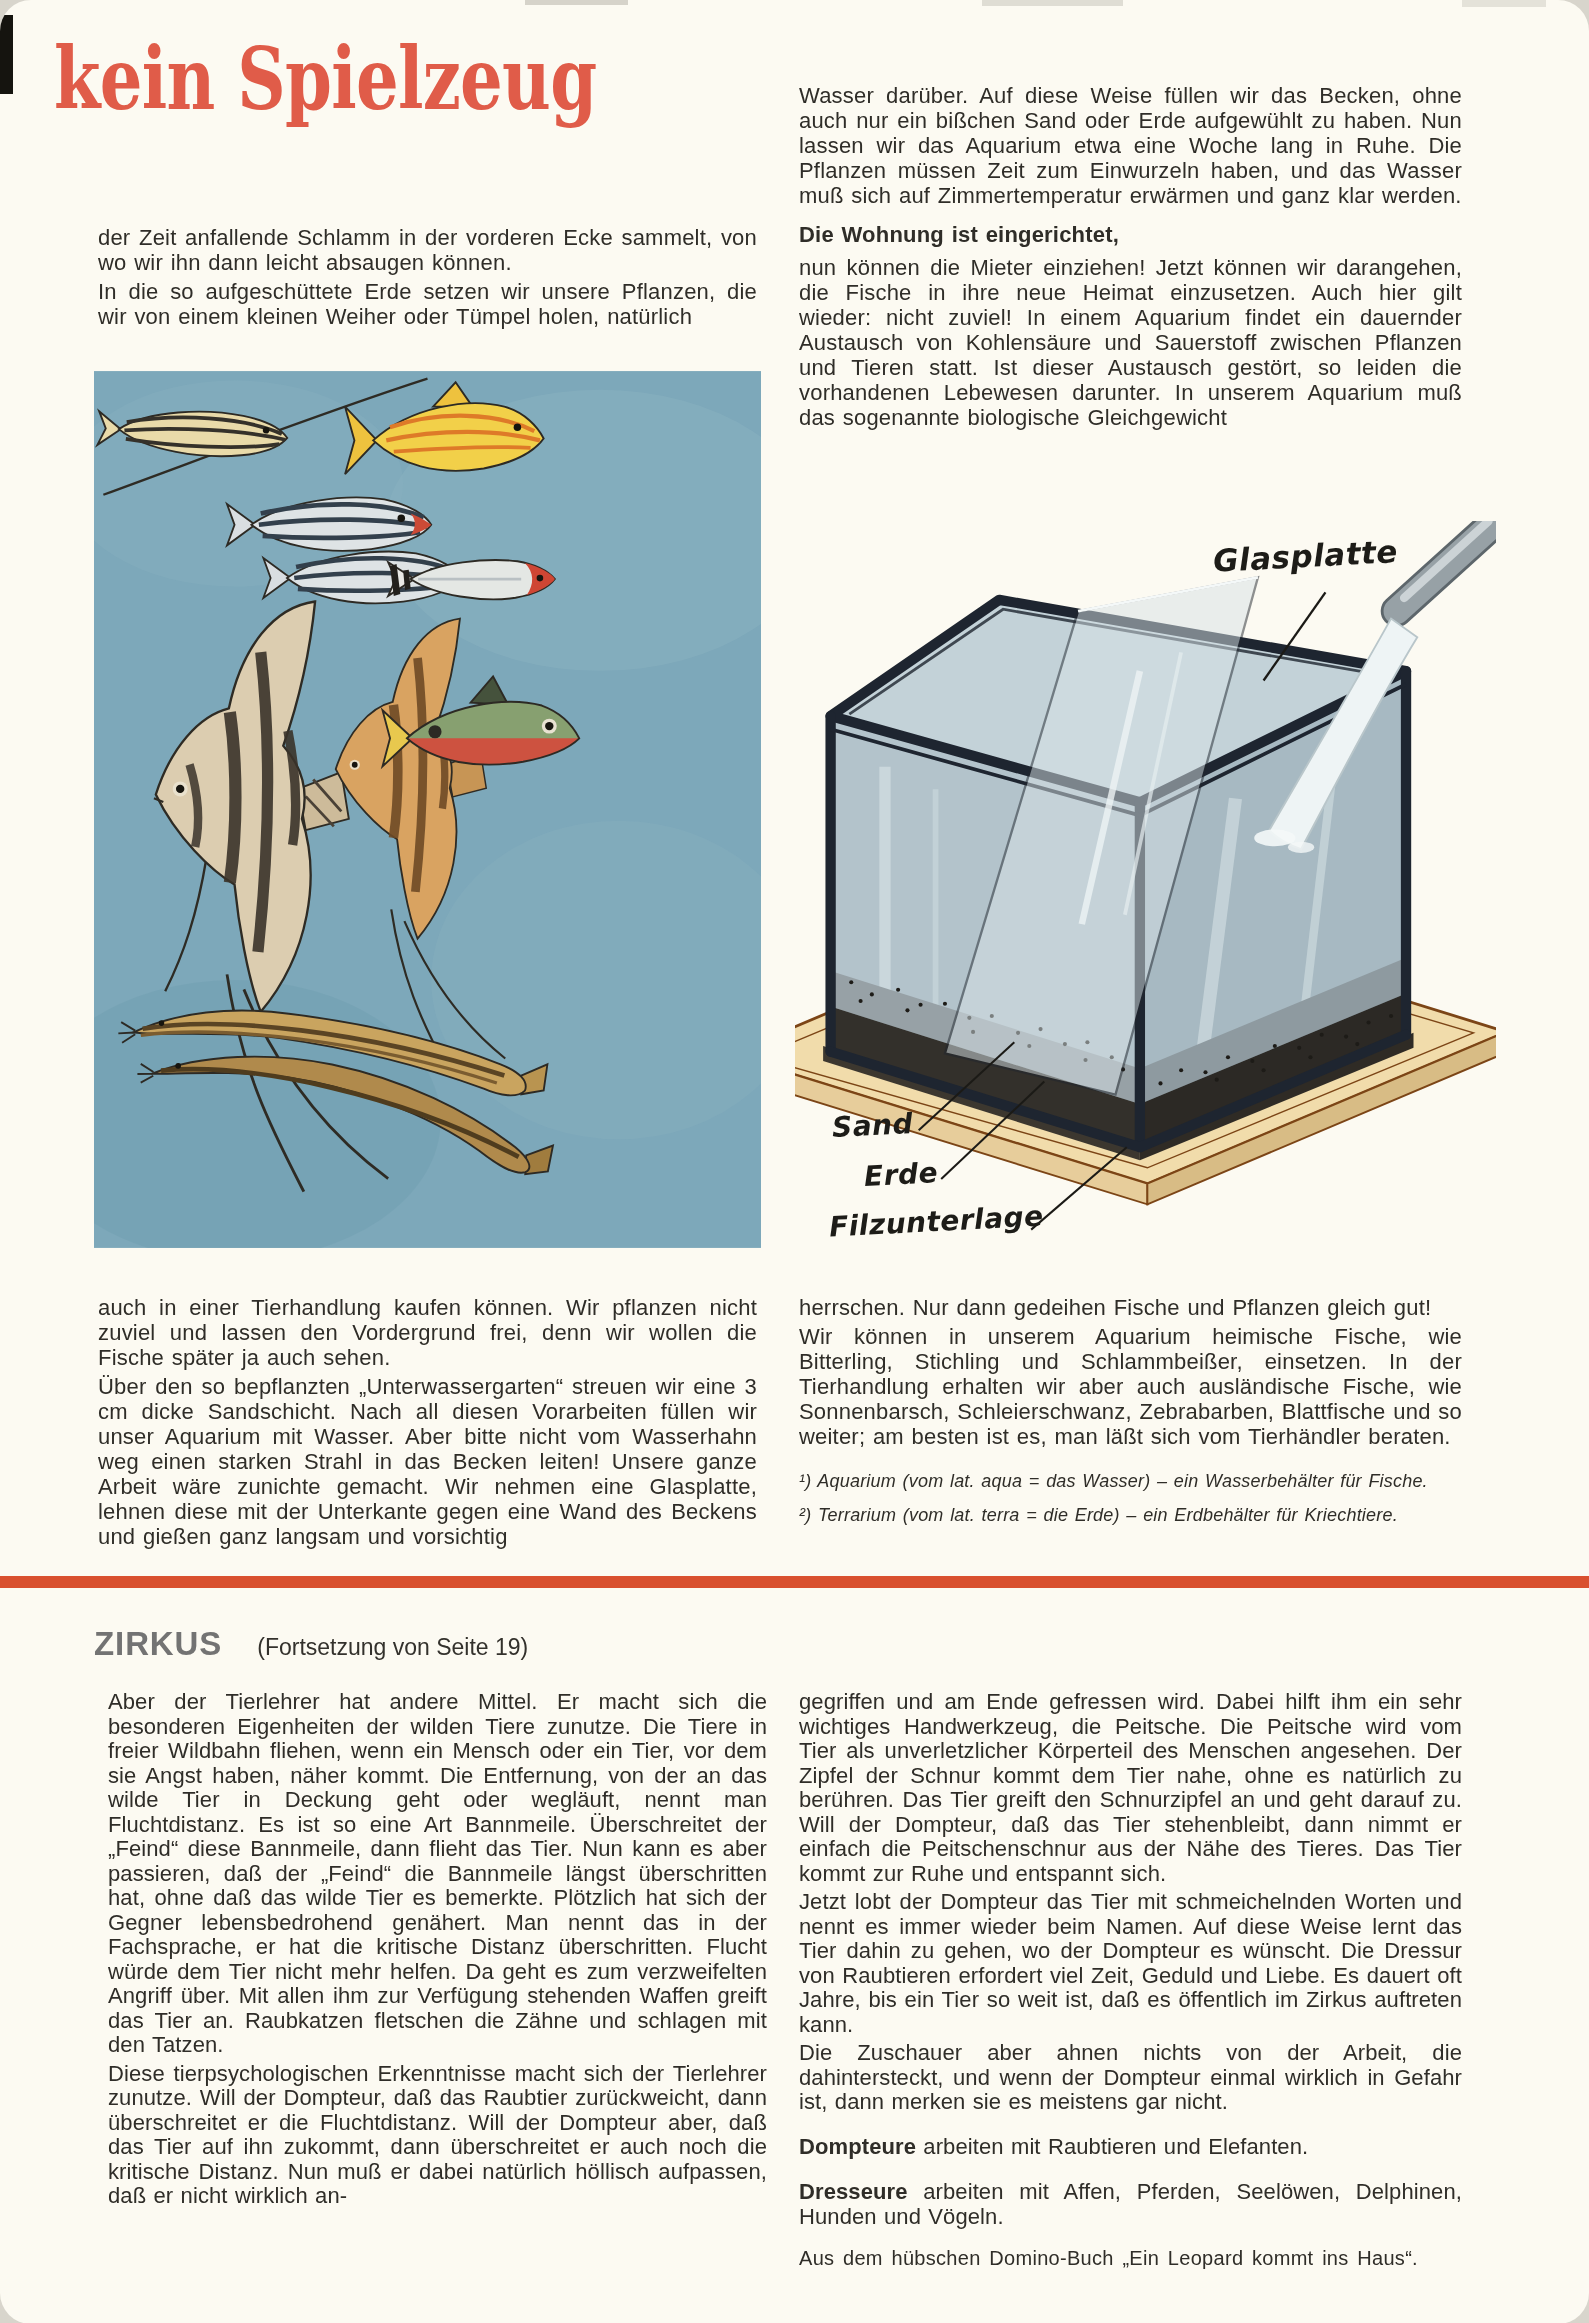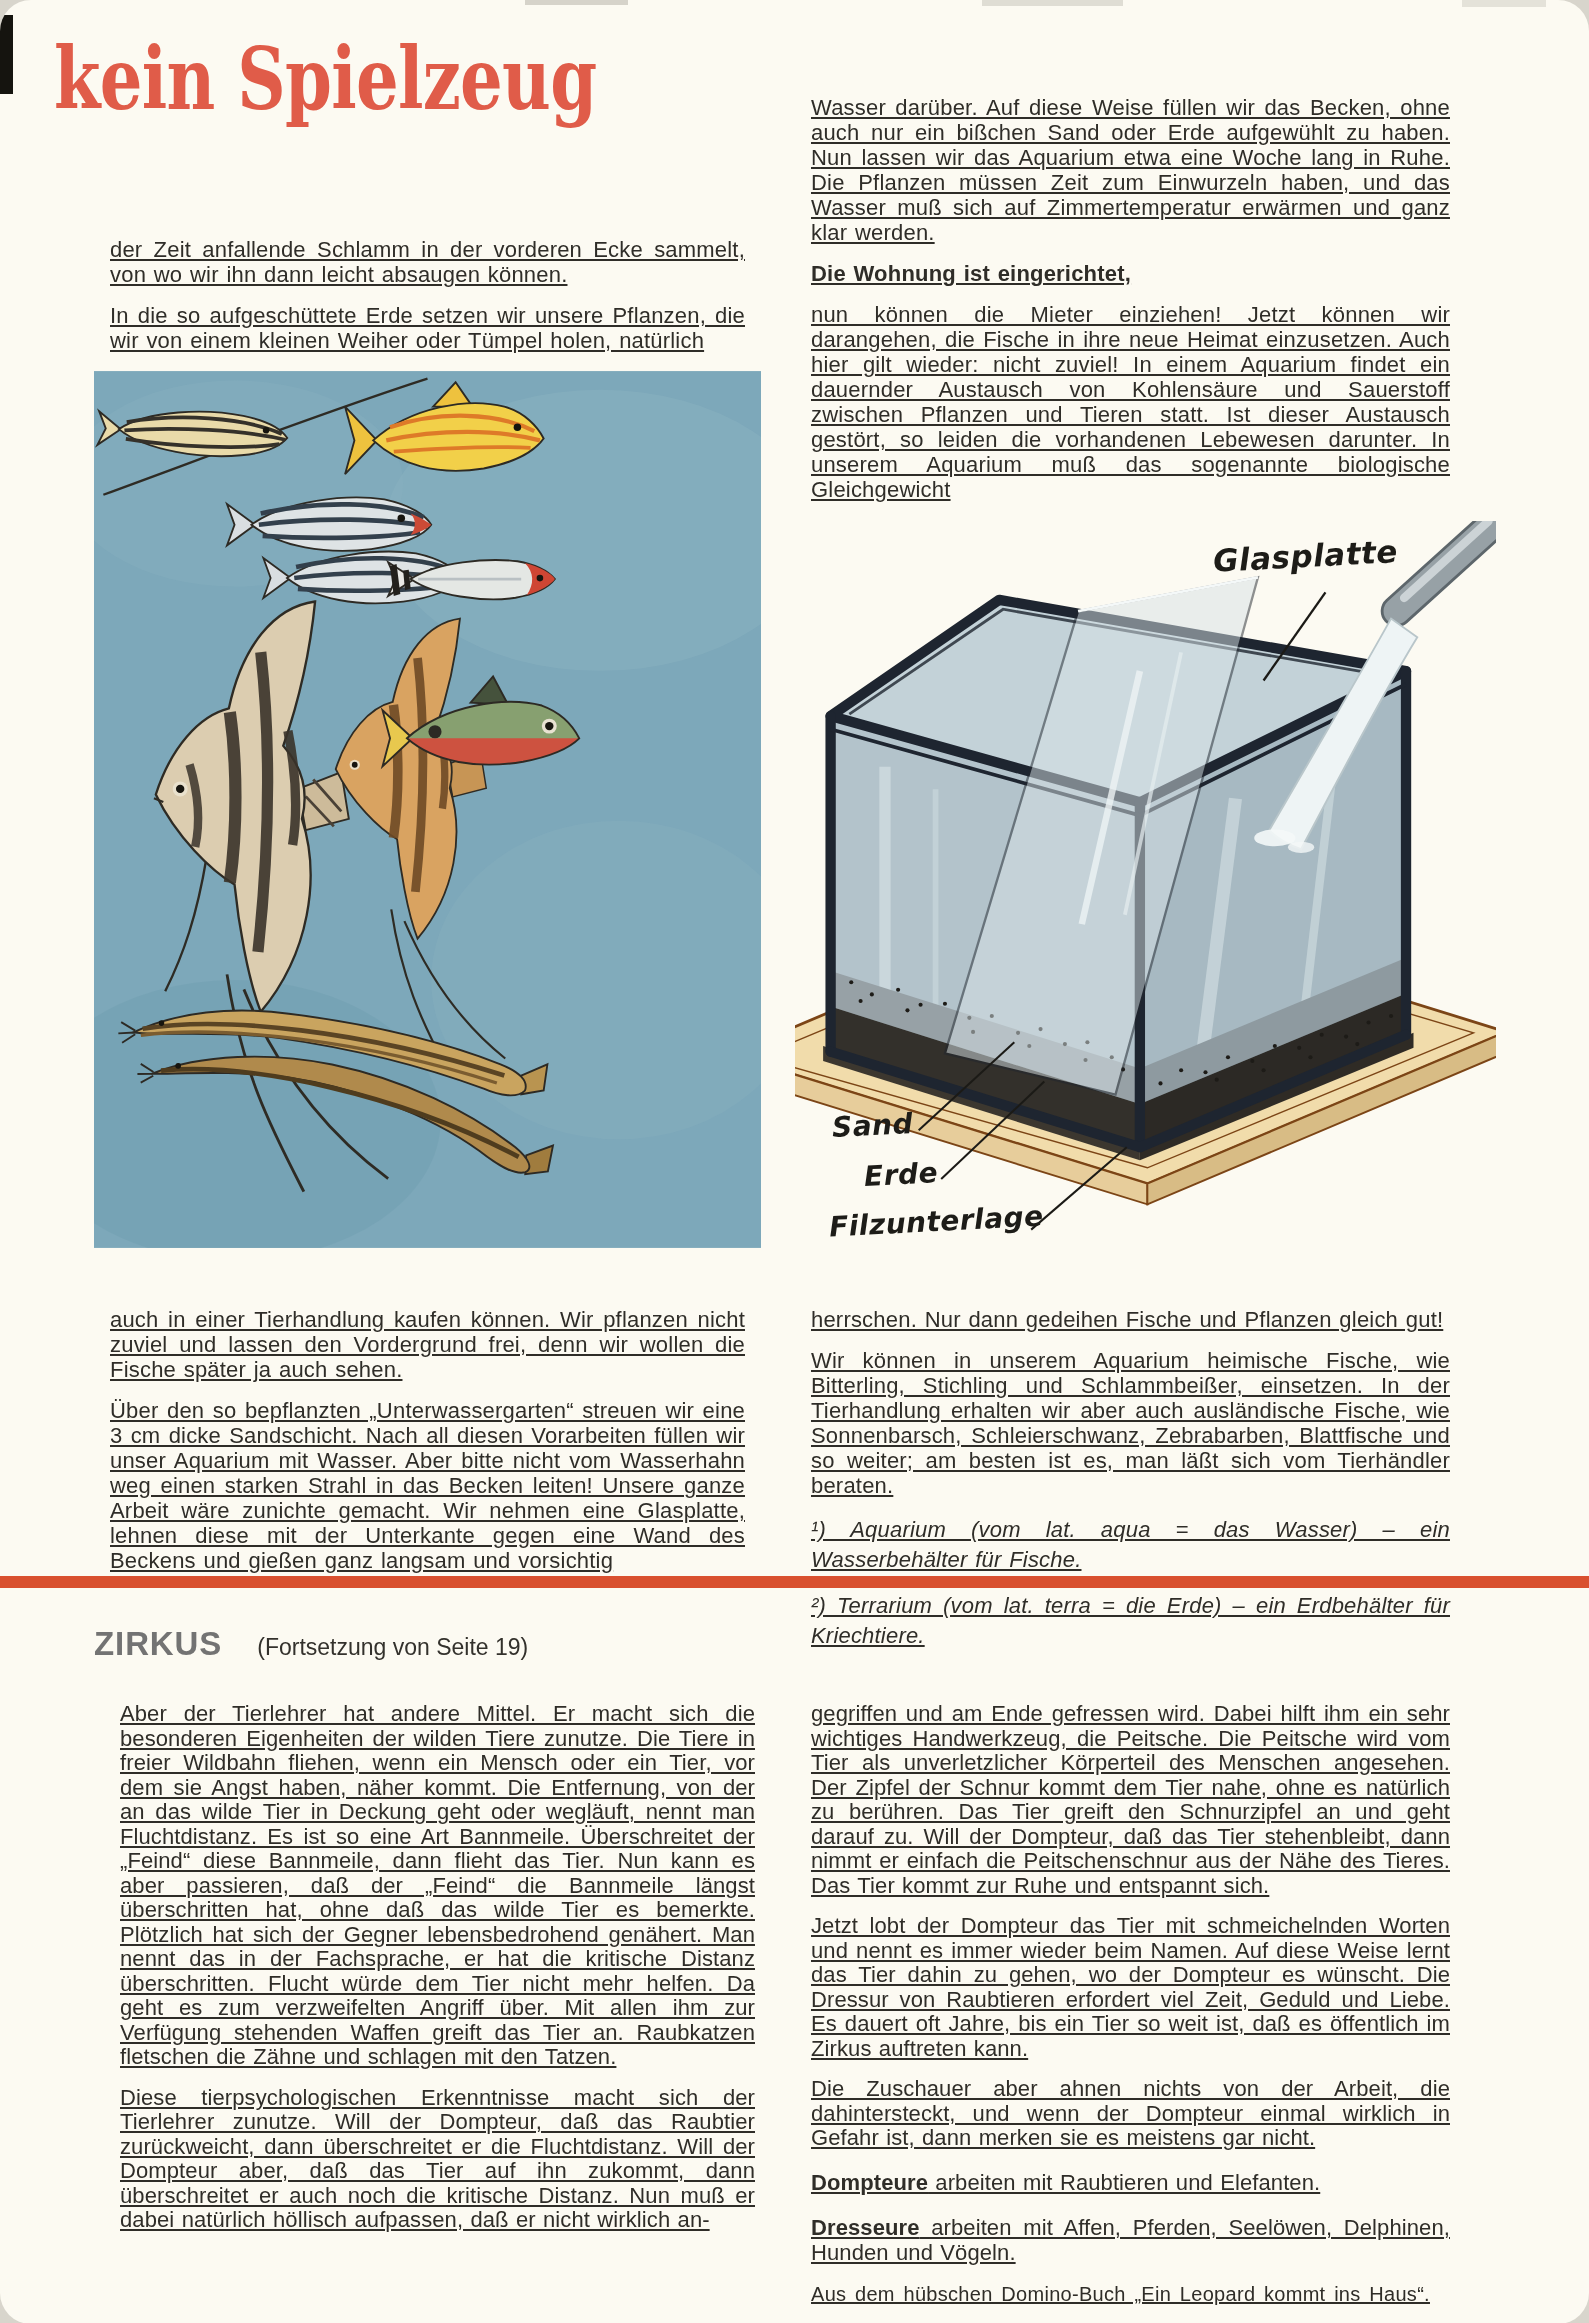--- a/index.html
+++ b/index.html
@@ -2,24 +2,24 @@
 <html lang="de" style="font-size:15px"><head>
 <meta charset="utf-8">
 <style>
   html,body{margin:0;padding:0;background:#d8d5cc;}
   .page{
     position:relative;width:1589px;height:2324px;margin:0 auto;
     background:#fcfaf2;overflow:hidden;
     font-family:"Liberation Sans",sans-serif;color:#2f2d28;
   }
   .col{position:absolute;text-align:justify;hyphens:auto;}
-  .col p{margin:16px;text-decoration:underline;}
+  .col p{margin:4px;}
   .body-lg{font-size:22px;line-height:25px;letter-spacing:0.2px;word-spacing:1.4px;}
   .subhead{font-weight:bold;margin-top:14px !important;margin-bottom:8.4px !important;}
-  .footnote{font-size:22px;line-height:30px;font-style:italic;letter-spacing:0.2px;}
+  .footnote{font-size:18px;line-height:30px;font-style:italic;letter-spacing:0.2px;}
   .fn-first{margin-top:17px !important;}
   .headline{
     position:absolute;left:54px;top:28px;
     font-family:"DejaVu Serif",serif;font-weight:bold;
     font-size:86px;letter-spacing:-0.9px;color:#e05c49;
     transform:scaleX(.78);transform-origin:left top;white-space:nowrap;
   }
   .fish-panel{position:absolute;left:94px;top:371px;width:667px;height:877px;}
   .diagram{position:absolute;left:795px;top:521px;width:701px;height:750px;}
   .diagram svg{position:absolute;left:0;top:0;}

